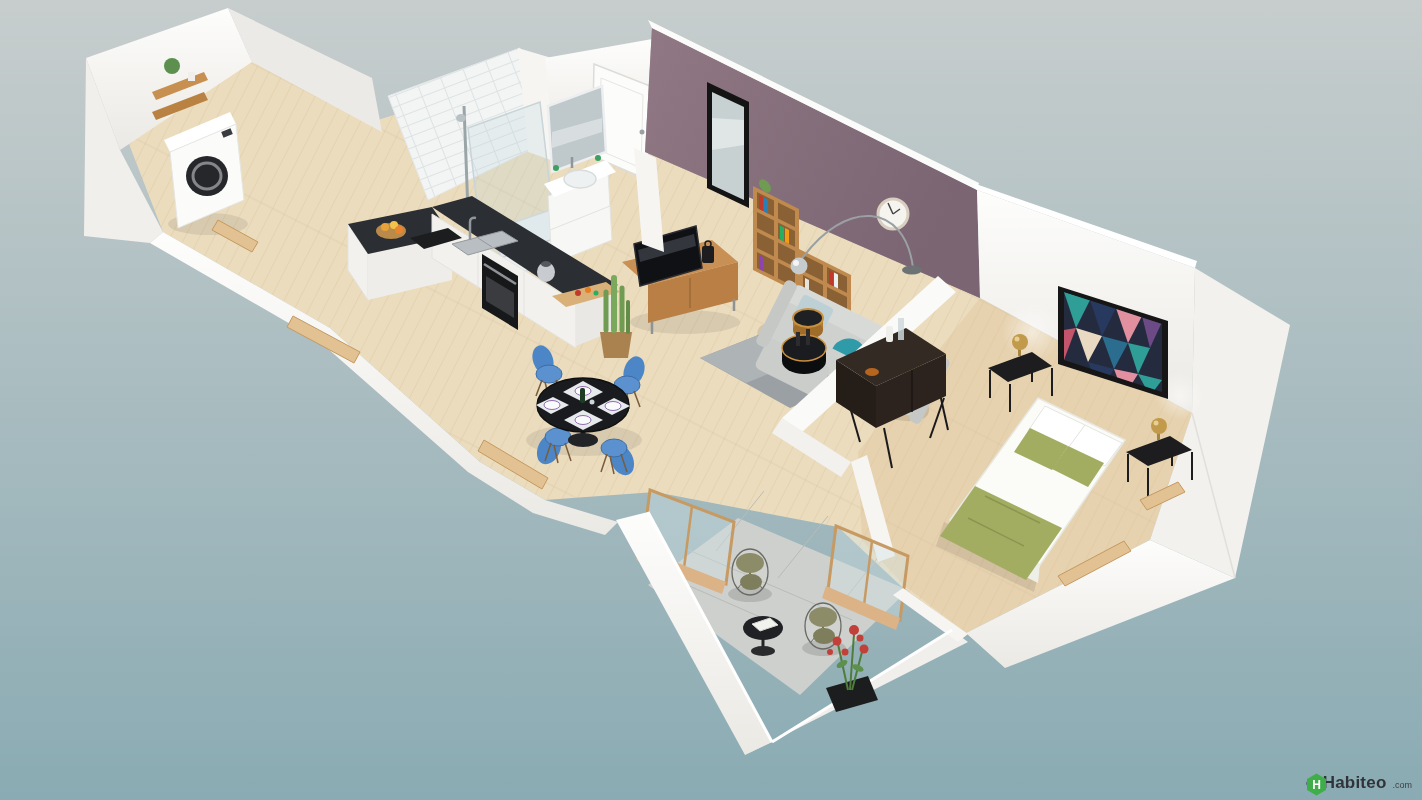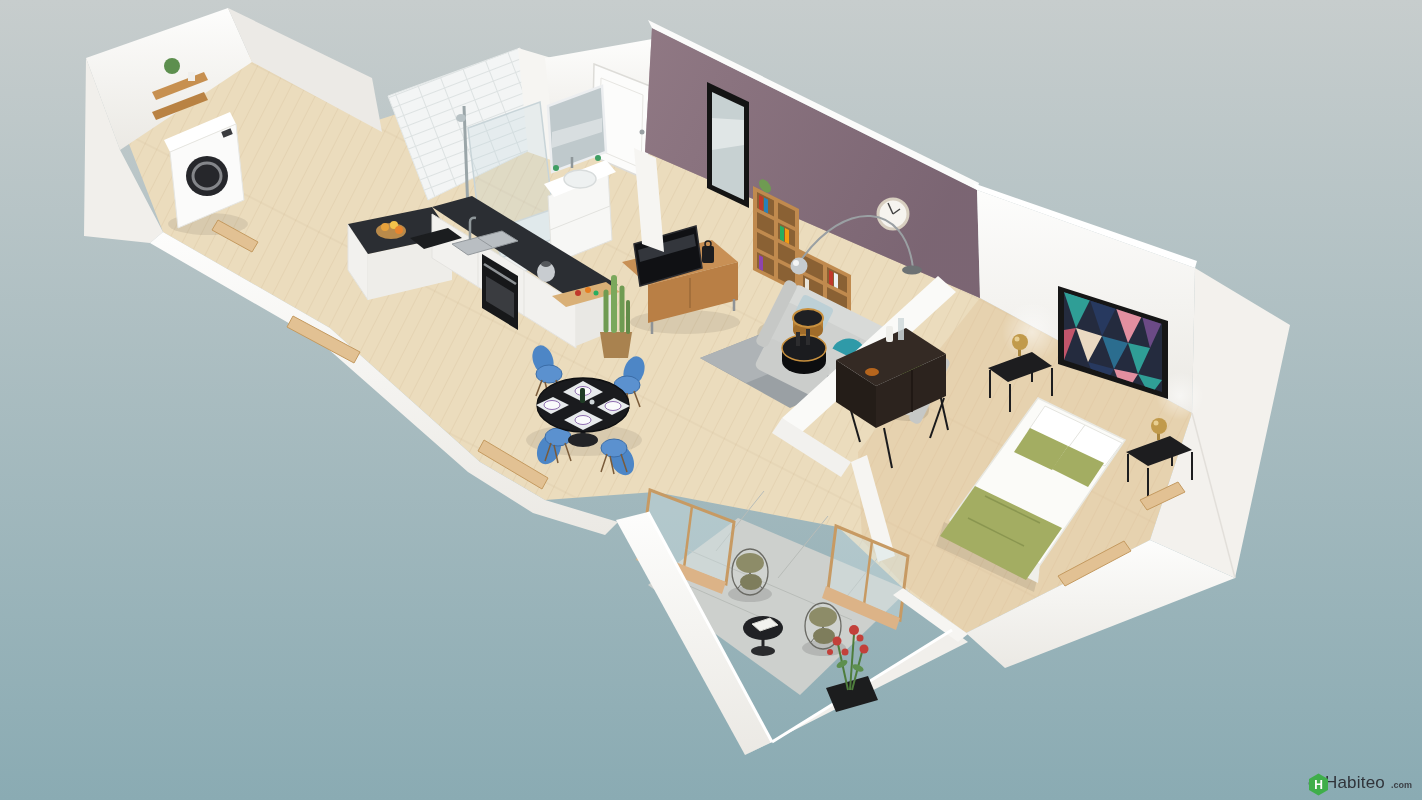--- a/index.html
+++ b/index.html
@@ -1,21 +1,21 @@
 <!DOCTYPE html>
 <html><head>
 <meta charset="utf-8">
 <style>
   html,body{margin:0;padding:0;background:#222;}
   .stage{position:relative;width:1422px;height:800px;overflow:hidden;font-family:"Liberation Sans",sans-serif;}
   .stage svg{position:absolute;inset:0;display:block;}
   .watermark{position:absolute;right:10px;bottom:7px;display:flex;align-items:center;gap:5px;color:#30343a;user-select:none;}
   .watermark .copy{font-size:13px;font-weight:bold;margin-right:2px;}
-  .watermark .brand{font-size:17px;font-weight:normal;letter-spacing:.2px;}
-  .watermark .suffix{font-size:9px;font-weight:bold;align-self:flex-end;margin-bottom:3px;margin-left:1px;color:#3c4046;}
+  .watermark .brand{font-size:17px;font-weight:bold;letter-spacing:.2px;}
+  .watermark .suffix{font-size:9px;font-weight:normal;align-self:flex-end;margin-bottom:3px;margin-left:1px;color:#3c4046;}
   .wall{fill:url(#wallGrad);}
   .wallflat{fill:#f6f5f2;}
 </style>
 </head>
 <body>
 
 <div class="stage">
 <svg viewBox="0 0 1422 800" width="1422" height="800">
   <defs>
     <linearGradient id="bgGrad" x1="0" y1="0" x2="0" y2="1">

